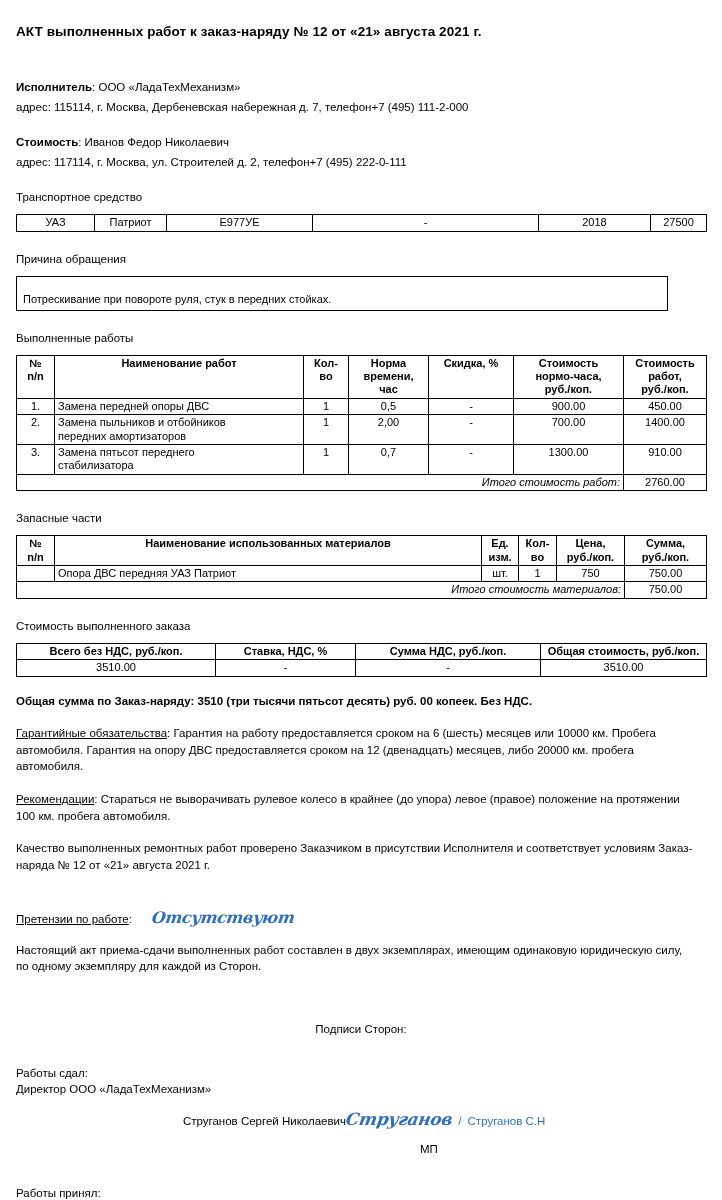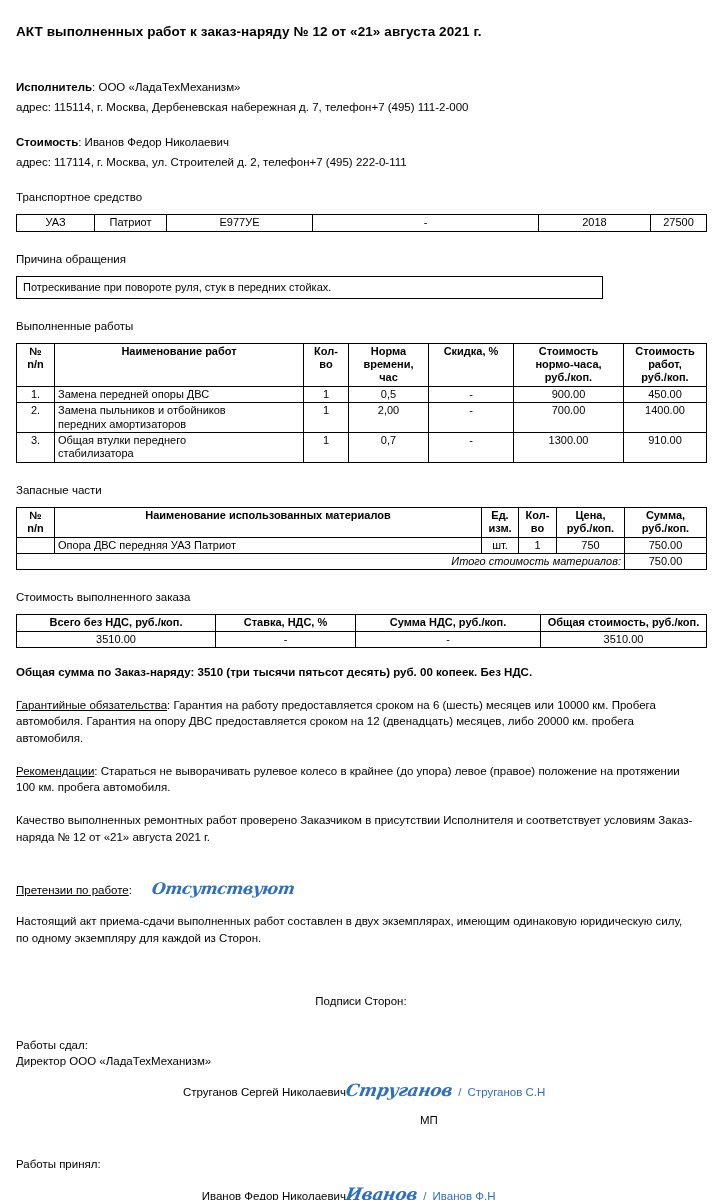--- a/index.html
+++ b/index.html
@@ -49,23 +49,23 @@
     text-align: center;
     font-weight: bold;
     vertical-align: top;
   }
   .c { text-align: center; margin-left: 36px; }
   .l { text-align: left; }
   .r { text-align: right; }
 
   
   .reason-box {
-    width: 587px;
+    width: 652px;
     border: 1px solid #000;
-    padding: 4px 6px 5px 6px;
+    padding: 16px 6px 5px 6px;
     font-size: 11px;
     min-height: 19px;
   }
 
   .total-row td { padding-top: 2px; padding-bottom: 2px; }
 
   .sum-line {
     font-weight: bold;
     font-size: 11.5px;
     margin: 17px 0 0 0;
@@ -228,27 +228,31 @@
       <td class="l" style="white-space:pre-line">Замена пыльников и отбойников
 передних амортизаторов</td>
       <td class="c">1</td>
       <td class="c">2,00</td>
       <td class="c">-</td>
       <td class="c">700.00</td>
       <td class="c">1400.00</td>
     </tr>
     <tr>
       <td class="c">3.</td>
-      <td class="l" style="white-space:pre-line">Общая втулки переднего
+      <td class="l" style="white-space:pre-line">Замена пятьсот переднего
 стабилизатора</td>
       <td class="c">1</td>
       <td class="c">0,7</td>
       <td class="c">-</td>
       <td class="c">1300.00</td>
       <td class="c">910.00</td>
+    </tr>
+    <tr class="total-row">
+      <td class="r" colspan="6" style="font-style:italic">Итого стоимость работ:</td>
+      <td class="c">2760.00</td>
     </tr>
   </tbody>
     </table>
 
   <div class="section-head">Запасные части</div>
 
   <table class="doc">
     <colgroup>
       <col style="width:38px">
         <col style="width:427px">

